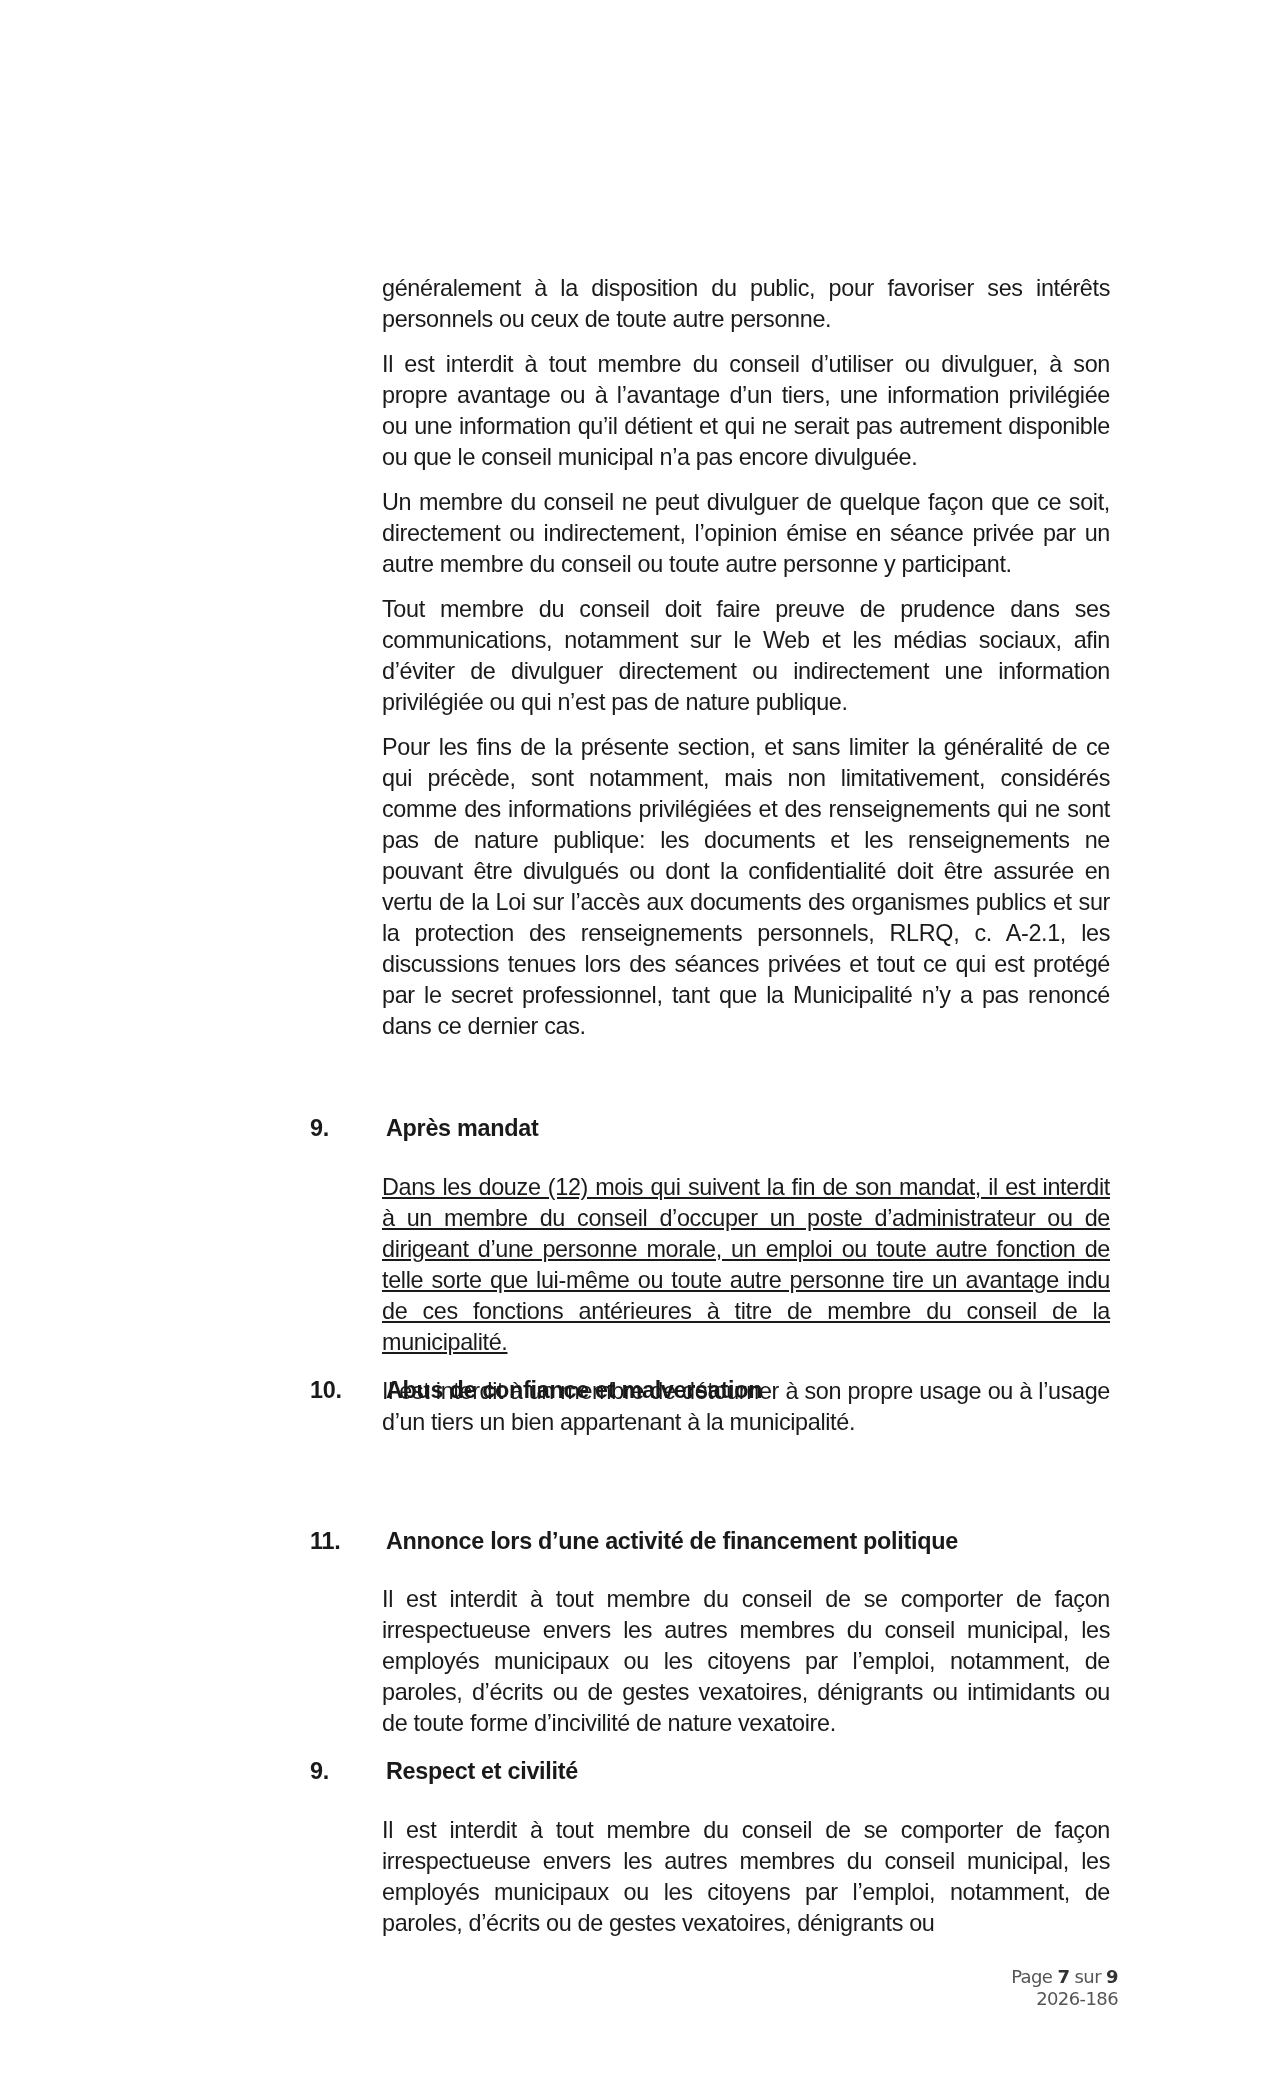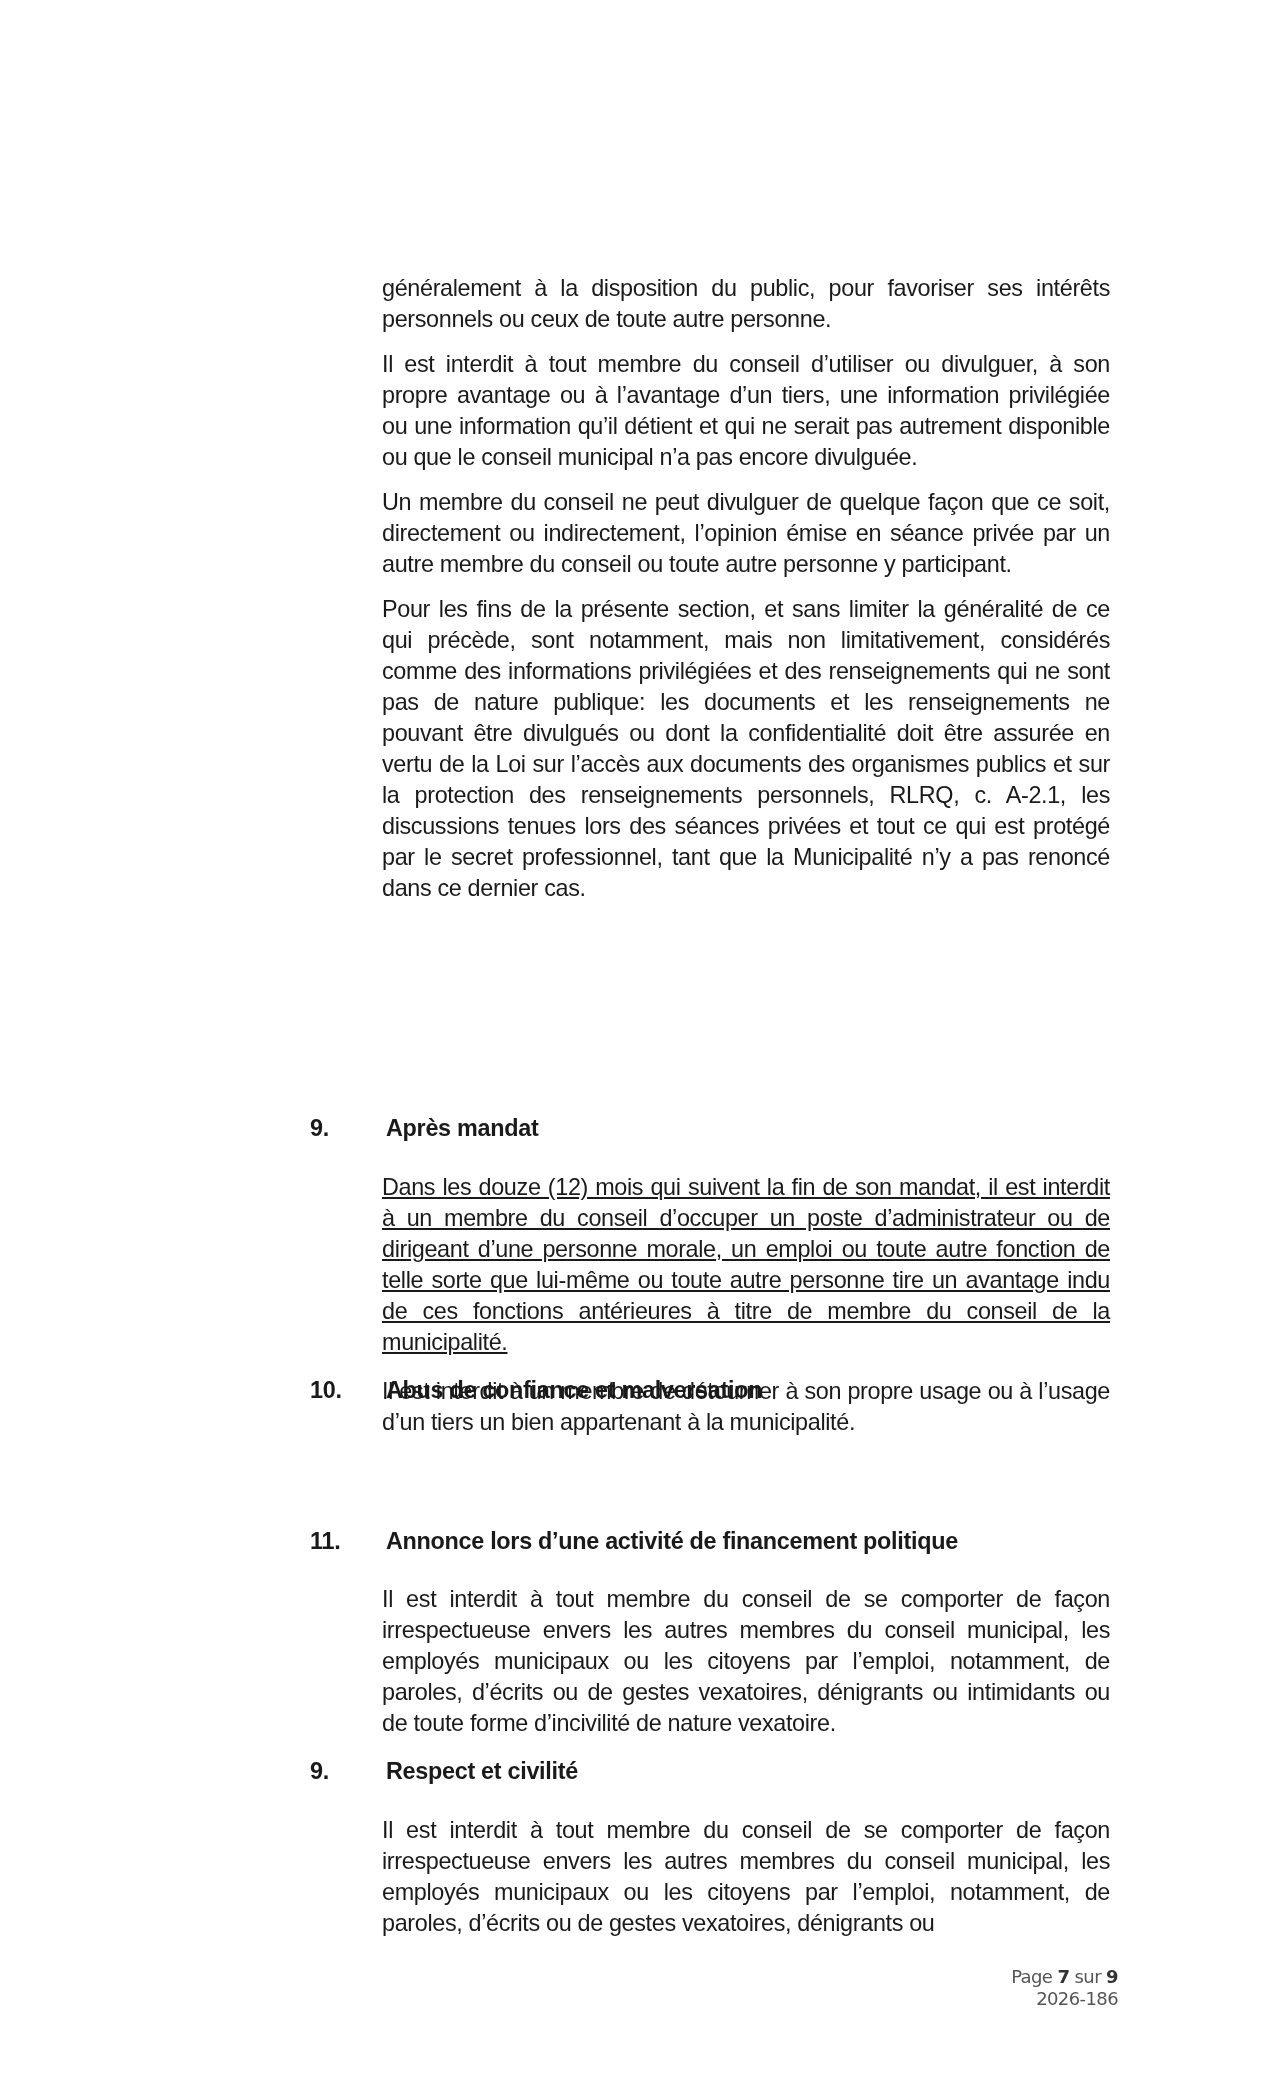--- a/index.html
+++ b/index.html
@@ -30,20 +30,21 @@
 </style>
 </head>
 <body>
 
 <div class="page">
 
   <div class="col" style="top:257px;margin-top:16px;">
     <p>généralement à la disposition du public, pour favoriser ses intérêts personnels ou ceux de toute autre personne.</p>
     <p>Il est interdit à tout membre du conseil d’utiliser ou divulguer, à son propre avantage ou à l’avantage d’un tiers, une information privilégiée ou une information qu’il détient et qui ne serait pas autrement disponible ou que le conseil municipal n’a pas encore divulguée.</p>
     <p>Un membre du conseil ne peut divulguer de quelque façon que ce soit, directement ou indirectement, l’opinion émise en séance privée par un autre membre du conseil ou toute autre personne y participant.</p>
+    <p>Tout membre du conseil doit faire preuve de prudence dans ses communications, notamment sur le Web et les médias sociaux, afin d’éviter de divulguer directement ou indirectement une information privilégiée ou qui n’est pas de nature publique.</p>
     <p>Pour les fins de la présente section, et sans limiter la généralité de ce qui précède, sont notamment, mais non limitativement, considérés comme des informations privilégiées et des renseignements qui ne sont pas de nature publique: les documents et les renseignements ne pouvant être divulgués ou dont la confidentialité doit être assurée en vertu de la Loi sur l’accès aux documents des organismes publics et sur la protection des renseignements personnels, RLRQ, c. A-2.1, les discussions tenues lors des séances privées et tout ce qui est protégé par le secret professionnel, tant que la Municipalité n’y a pas renoncé dans ce dernier cas.</p>
   </div>
 
   <div class="section-head" style="top:1113px;">
     <span class="num">9.</span>
     <span class="title">Après mandat</span>
   </div>
   <div class="col" style="top:1172px;text-decoration:underline;">
     <p>Dans les douze (12) mois qui suivent la fin de son mandat, il est interdit à un membre du conseil d’occuper un poste d’administrateur ou de dirigeant d’une personne morale, un emploi ou toute autre fonction de telle sorte que lui-même ou toute autre personne tire un avantage indu de ces fonctions antérieures à titre de membre du conseil de la municipalité.</p>
   </div>

